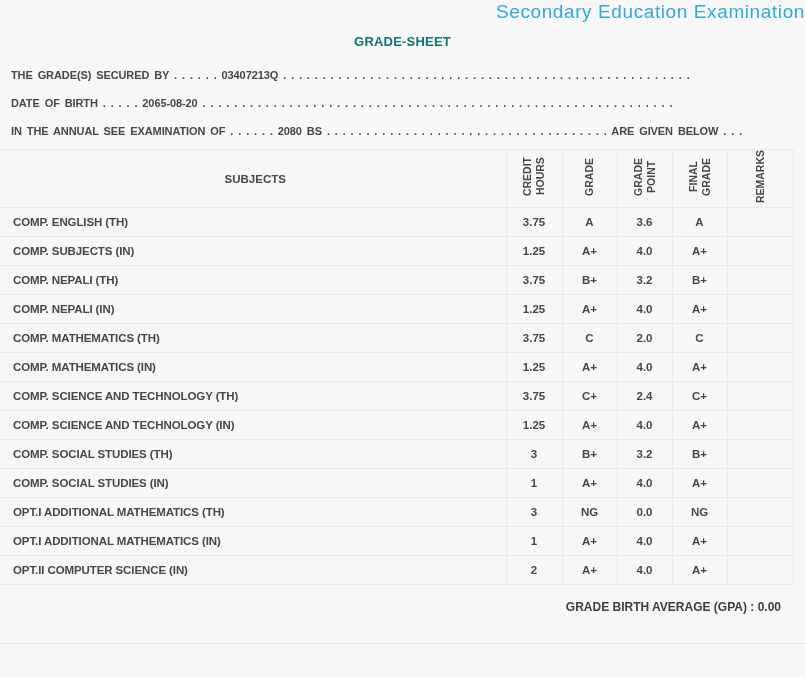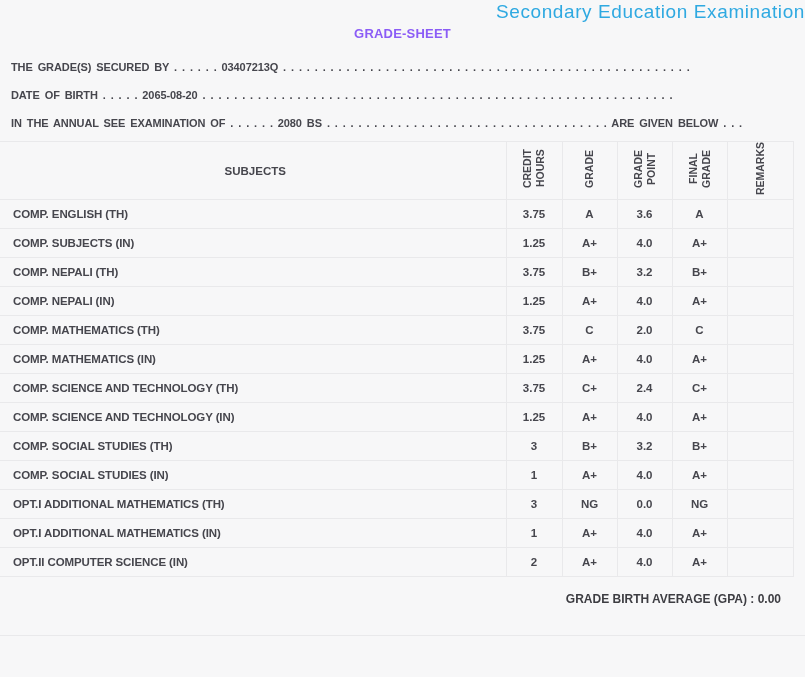--- a/index.html
+++ b/index.html
@@ -17,26 +17,26 @@
   }
   .page-title {
     text-align: right;
     font-size: 19px;
     line-height: 24px;
     font-weight: 400;
     letter-spacing: 0.6px;
     color: #2fa9e1;
   }
   .grade-sheet-subtitle {
-    margin-top: 2px;
+    margin-top: 10px;
     text-align: center;
     font-size: 13px;
     font-weight: 700;
     letter-spacing: 0.2px;
-    color: #8b5cf6;
+    color: #0f766e;
   }
   .info-block {
     margin-top: 12px;
     padding-left: 11px;
     width: 793px;
   }
   .info-line {
     height: 28px;
     line-height: 28px;
     font-size: 11px;

